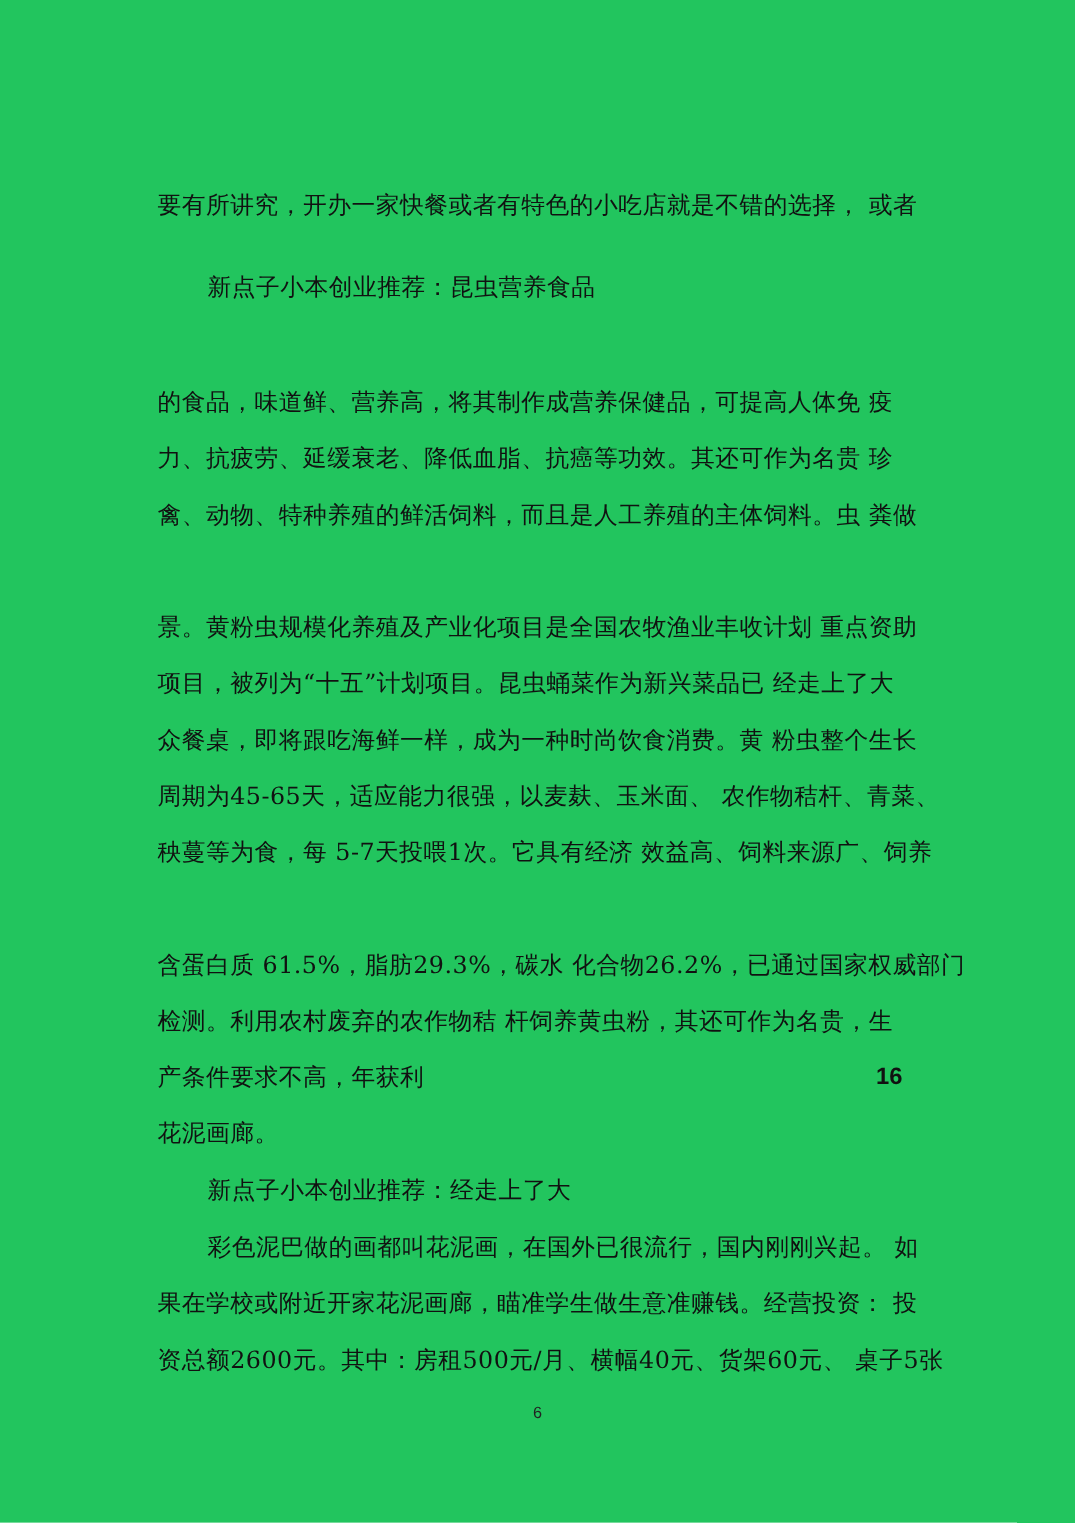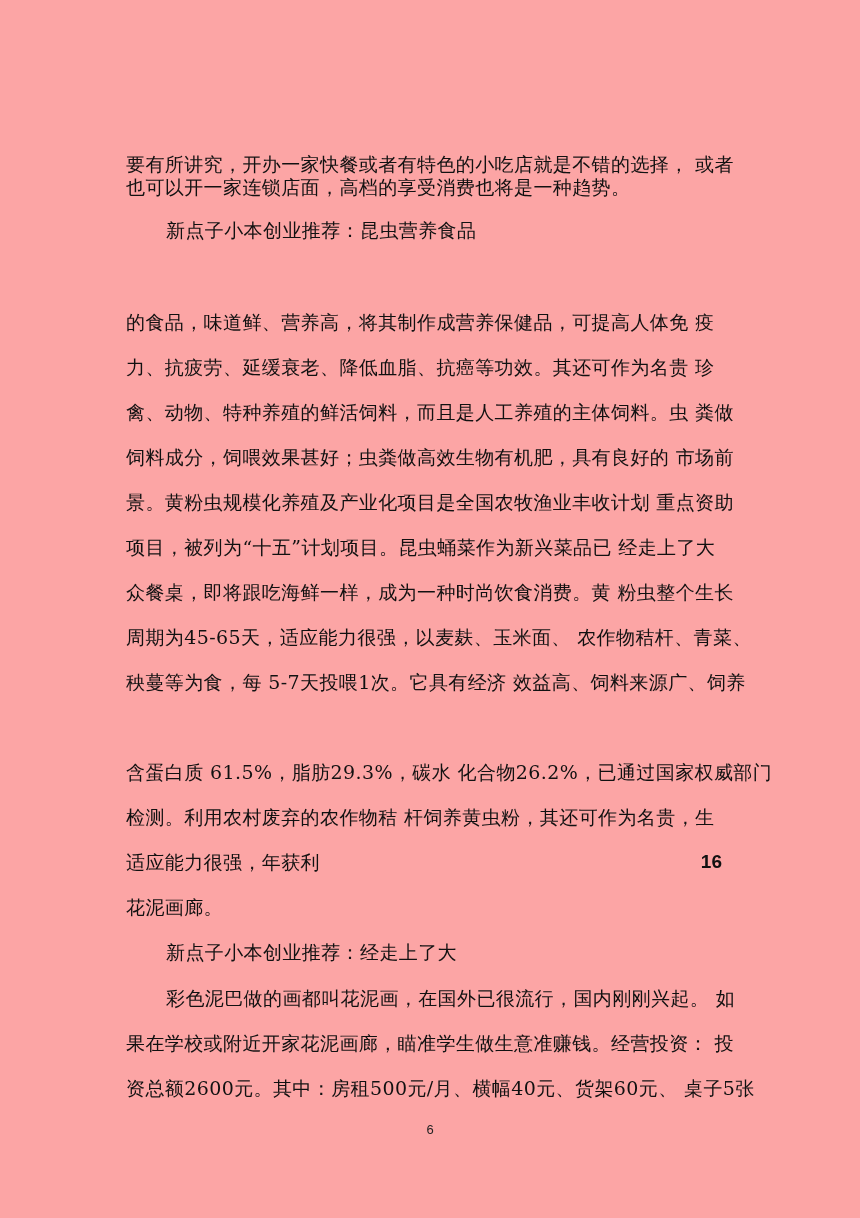--- a/index.html
+++ b/index.html
@@ -14,21 +14,21 @@
       overflow: hidden;
       font-family: "DejaVu Serif", "Liberation Serif", serif;
       color: #111111;
     }
     .page {
       position: absolute;
       left: 0;
       top: 0;
       width: 860px;
       height: 1218px;
-      background: #fca5a5;
+      background: #22c55e;
     }
     .line {
       position: absolute;
       left: 126px;
       width: 600px;
       font-size: 19px;
       line-height: 24px;
       height: 24px;
       white-space: nowrap;
       letter-spacing: 0.4px;
@@ -52,34 +52,32 @@
       font-family: "Liberation Sans", "DejaVu Sans", sans-serif;
       font-size: 13px;
       color: #222222;
     }
   </style>
 </head>
 <body>
 
 <div class="page">
   <div class="line" style="top:152px">要有所讲究，开办一家快餐或者有特色的小吃店就是不错的选择，  或者</div>
-  <div class="line" style="top:175px">也可以开一家连锁店面，高档的享受消费也将是一种趋势。</div>
   <div class="line indent" style="top:218px">新点子小本创业推荐：昆虫营养食品</div>
   <div class="line" style="top:310px">的食品，味道鲜、营养高，将其制作成营养保健品，可提高人体免  疫</div>
   <div class="line" style="top:355px">力、抗疲劳、延缓衰老、降低血脂、抗癌等功效。其还可作为名贵  珍</div>
   <div class="line" style="top:400px">禽、动物、特种养殖的鲜活饲料，而且是人工养殖的主体饲料。虫  粪做</div>
-  <div class="line" style="top:445px">饲料成分，饲喂效果甚好；虫粪做高效生物有机肥，具有良好的  市场前</div>
   <div class="line" style="top:490px">景。黄粉虫规模化养殖及产业化项目是全国农牧渔业丰收计划  重点资助</div>
   <div class="line" style="top:535px">项目，被列为“十五”计划项目。昆虫蛹菜作为新兴菜品已  经走上了大</div>
   <div class="line" style="top:580px">众餐桌，即将跟吃海鲜一样，成为一种时尚饮食消费。黄  粉虫整个生长</div>
   <div class="line" style="top:625px">周期为45-65天，适应能力很强，以麦麸、玉米面、  农作物秸杆、青菜、</div>
   <div class="line" style="top:670px">秧蔓等为食，每  5-7天投喂1次。它具有经济  效益高、饲料来源广、饲养</div>
   <div class="line" style="top:760px">含蛋白质  61.5%，脂肪29.3%，碳水  化合物26.2%，已通过国家权威部门</div>
   <div class="line" style="top:805px">检测。利用农村废弃的农作物秸  杆饲养黄虫粉，其还可作为名贵，生</div>
-  <div class="line" style="top:850px">适应能力很强，年获利</div>
+  <div class="line" style="top:850px">产条件要求不高，年获利</div>
   <div class="right-num" style="top:850px">16</div>
   <div class="line" style="top:895px">花泥画廊。</div>
   <div class="line indent" style="top:940px">新点子小本创业推荐：经走上了大</div>
   <div class="line indent" style="top:986px">彩色泥巴做的画都叫花泥画，在国外已很流行，国内刚刚兴起。  如</div>
   <div class="line" style="top:1031px">果在学校或附近开家花泥画廊，瞄准学生做生意准赚钱。经营投资：  投</div>
   <div class="line" style="top:1076px">资总额2600元。其中：房租500元/月、横幅40元、货架60元、  桌子5张</div>
 
   <div class="page-number">6</div>
 </div>
 

